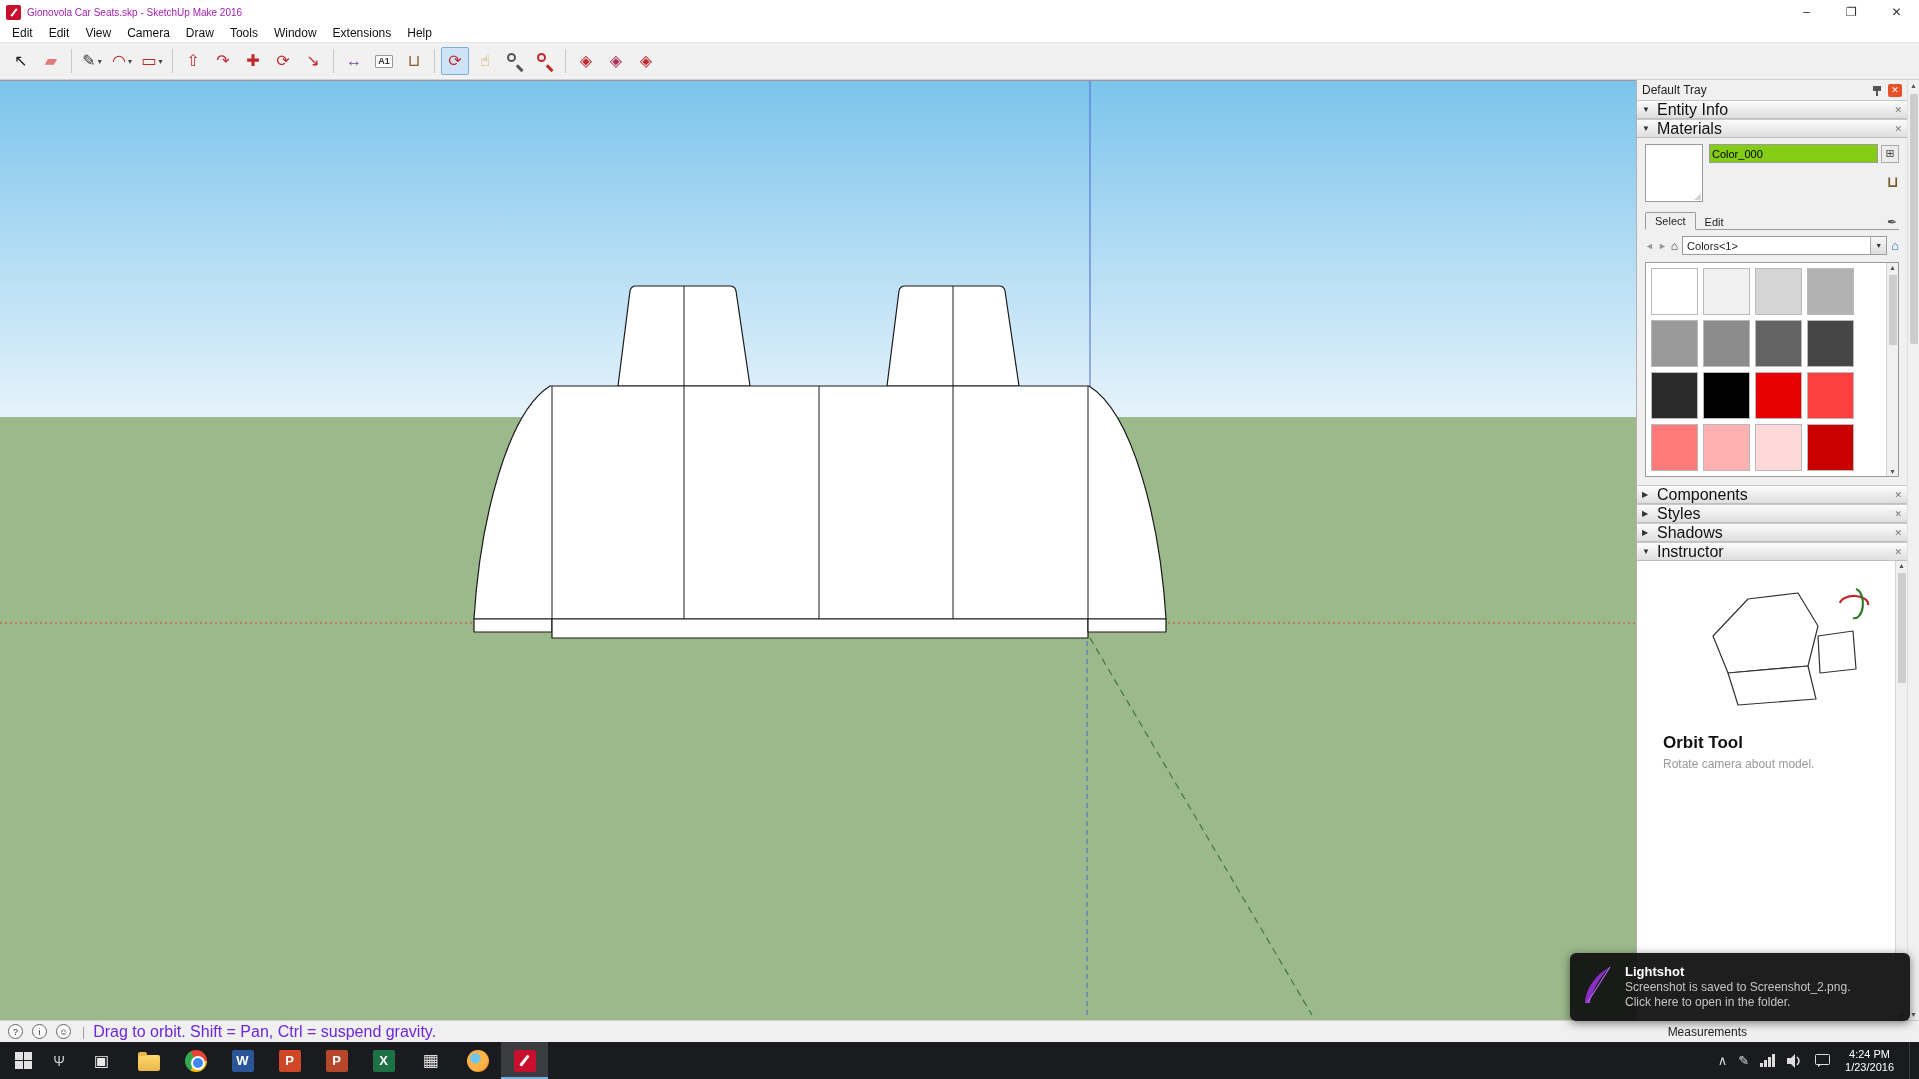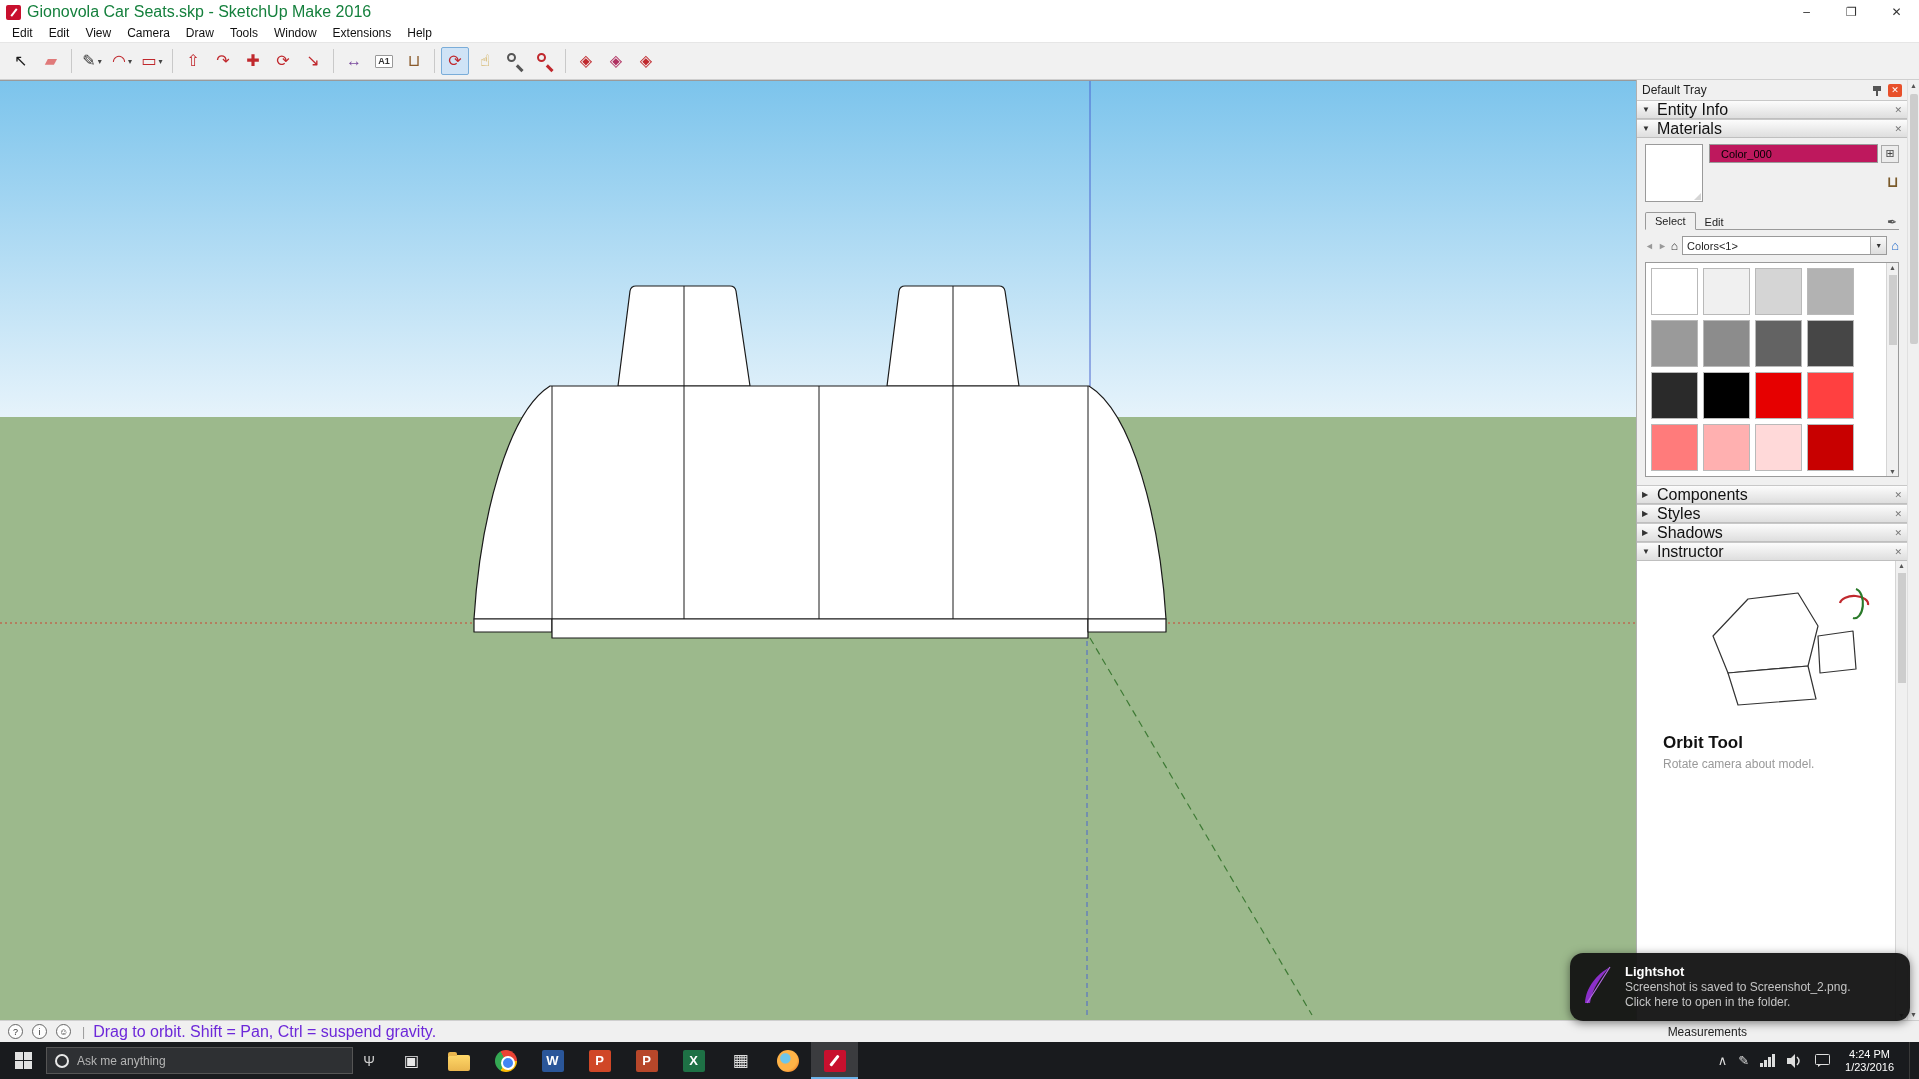--- a/index.html
+++ b/index.html
@@ -5,21 +5,21 @@
 *{margin:0;padding:0;box-sizing:border-box}
 html,body{width:1919px;height:1079px;overflow:hidden}
 body{position:relative;font-family:"Liberation Sans","DejaVu Sans",sans-serif;font-size:12px;color:#222;background:#000}
 
 
 .app{position:absolute;left:0;top:0;width:1919px;height:1042px;background:#fff;display:flex;flex-direction:column}
 
 .titlebar{height:24px;background:#fff;display:flex;align-items:center;padding-left:6px;flex:none}
 .app-logo{width:15px;height:15px;background:#c8102e;border-radius:2px;margin-right:6px;display:flex;align-items:center;justify-content:center;flex:none}
 .app-logo::after{content:"";width:2px;height:9px;background:#fff;transform:rotate(38deg)}
-.title-text{font-size:16px;color:#15803d}
+.title-text{font-size:10px;color:#a21caf}
 .win-controls{margin-left:auto;display:flex;height:100%}
 .wc{width:45px;display:flex;align-items:center;justify-content:center;font-size:12px;color:#333}
 
 .menubar{height:19px;background:#fff;border-bottom:1px solid #e6e6e6;display:flex;align-items:center;padding-left:4px;flex:none}
 .menu-item{padding:0 8px;font-size:12px;color:#111}
 
 .toolbar{height:37px;background:#f1f1f1;border-bottom:1px solid #cfcfcf;display:flex;align-items:center;padding-left:6px;flex:none}
 .tool{height:28px;min-width:28px;display:flex;align-items:center;justify-content:center;margin:0 1px;border:1px solid transparent;border-radius:2px}
 .tool.active{background:#cfe3f6;border-color:#7aadd9}
 .tool .glyph{font-size:16px;line-height:1}
@@ -59,21 +59,21 @@
 .ei-body{height:152px;background:#f0f0f0;padding:7px 8px;display:flex;justify-content:space-between;align-items:flex-start;flex:none}
 .ei-status{font-weight:bold;font-size:12px}
 .ei-toggle{font-size:11px;color:#555;border:1px solid #aaa;background:#e9e9e9;width:16px;height:15px;display:flex;align-items:center;justify-content:center}
 
 .mat-body{background:#f0f0f0;padding:6px 8px 8px 8px;flex:none}
 .mat-top{display:flex}
 .mat-thumb{width:58px;height:58px;background:#fff;border:1px solid #9a9a9a;flex:none;position:relative}
 .mat-thumb::after{content:"";position:absolute;right:1px;bottom:1px;border-style:solid;border-width:0 0 7px 7px;border-color:transparent transparent #d5d5d5 transparent}
 .mat-col{flex:1;margin-left:6px;display:flex;flex-direction:column}
 .mat-row1{display:flex;align-items:center}
-.mat-name{flex:1;height:19px;border:1px solid #9a9a9a;background:#be185d;font-size:11px;padding:0 11px;font-family:inherit;min-width:0}
+.mat-name{flex:1;height:19px;border:1px solid #9a9a9a;background:#84cc16;font-size:11px;padding:0 2px;font-family:inherit;min-width:0}
 .mat-mini{width:18px;height:18px;border:1px solid #aaa;background:#ececec;display:flex;align-items:center;justify-content:center;font-size:11px;color:#444;margin-left:3px;flex:none}
 .mat-row2{display:flex;justify-content:flex-end;margin-top:10px}
 .bucket-ic{font-size:15px;color:#7a5a2a;font-weight:bold}
 .mat-tabs{display:flex;align-items:flex-end;margin-top:8px;border-bottom:1px solid #9a9a9a;height:20px}
 .tab{font-size:11px;padding:2px 9px;position:relative;top:1px}
 .tab.active{border:1px solid #9a9a9a;border-bottom:1px solid #f0f0f0;background:#f0f0f0;border-radius:2px 2px 0 0}
 .dropper-ic{margin-left:auto;font-size:12px;color:#555;padding-right:2px}
 .mat-nav{display:flex;align-items:center;margin-top:6px;gap:4px}
 .nav-btn{font-size:9px;color:#999}
 .nav-btn.home{font-size:12px;color:#333}
@@ -121,21 +121,21 @@
 .app-ic.chrome::after{content:"";position:absolute;left:6px;top:6px;width:10px;height:10px;background:#4285f4;border:2px solid #fff;border-radius:50%}
 .app-ic.firefox{border-radius:50%;background:radial-gradient(circle at 38% 38%,#6ec6ea 0 24%,#ffb347 30% 60%,#e8590c 100%)}
 .app-ic.sketchup{background:#c8102e}
 .app-ic.sketchup::after{content:"";width:2.5px;height:13px;background:#fff;transform:rotate(38deg);border-radius:1px}
 .tb-right{margin-left:auto;display:flex;align-items:center;gap:11px;padding-right:4px;height:100%}
 .tray-ic{color:#ddd;font-size:13px}
 .clock{color:#fff;font-size:11px;text-align:center;line-height:13px;padding:0 4px}
 .show-desktop{width:6px;height:100%;border-left:1px solid #3a3a3a}
 
 
-.notification{position:absolute;left:1570px;top:953px;width:340px;height:68px;background:rgba(18,18,18,.95);border-radius:13px;display:flex;align-items:center;padding:0 12px;z-index:30;box-shadow:0 2px 10px rgba(0,0,0,.5)}
+.notification{position:absolute;left:1570px;top:953px;width:340px;height:68px;background:rgba(18,18,18,.95);border-radius:6px;display:flex;align-items:center;padding:0 12px;z-index:30;box-shadow:0 2px 10px rgba(0,0,0,.5)}
 .feather{flex:none;margin-right:11px}
 .notif-title{color:#fff;font-weight:bold;font-size:13px;line-height:16px}
 .notif-line{color:#c4c4c4;font-size:12px;line-height:15px}
 </style>
 </head>
 <body>
 
 <div class="app">
 
   <div class="titlebar">
@@ -424,24 +424,20 @@
 
 <div class="taskbar">
   <div class="start-btn">
     <span class="win-logo">
         <i></i>
         <i></i>
         <i></i>
         <i></i>
       </span>
   </div>
-  <div class="search-box">
-    <span class="cortana-ring"></span>
-    <span class="search-text">Ask me anything</span>
-  </div>
   <span class="mic-btn">Ψ</span>
   <div class="taskbar-apps">
       <div class="tb-app">
         <span class="app-ic task-view">▣</span>
       </div>
       <div class="tb-app">
         <span class="app-ic file-explorer"></span>
       </div>
       <div class="tb-app">
         <span class="app-ic chrome"></span>

